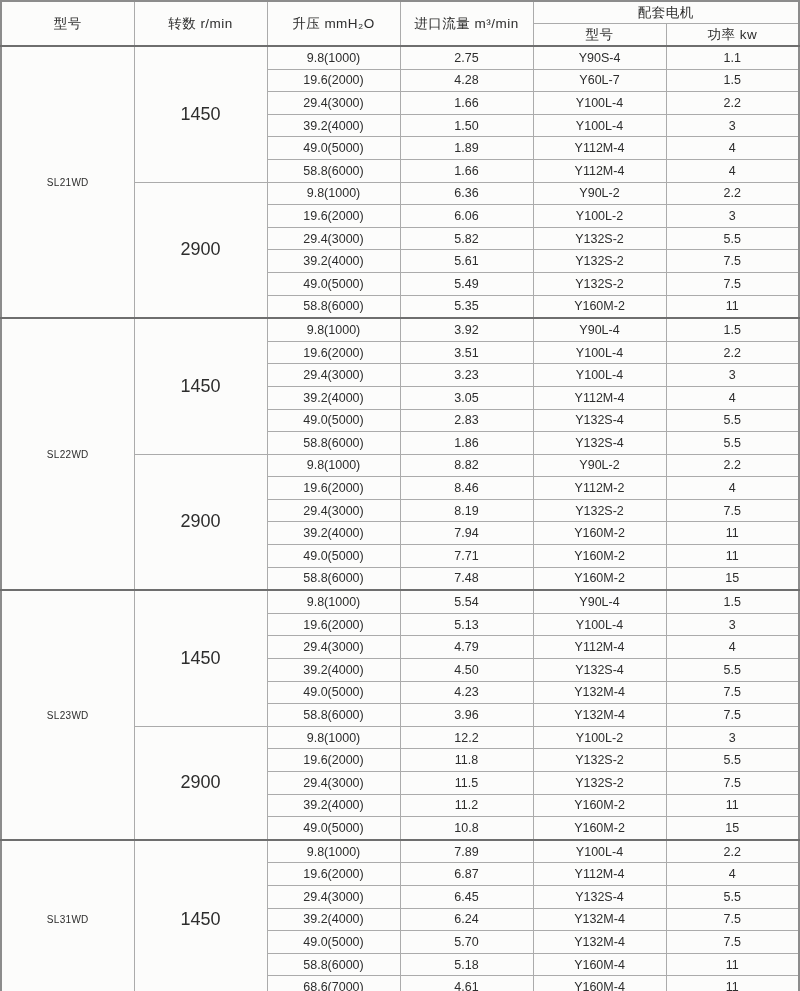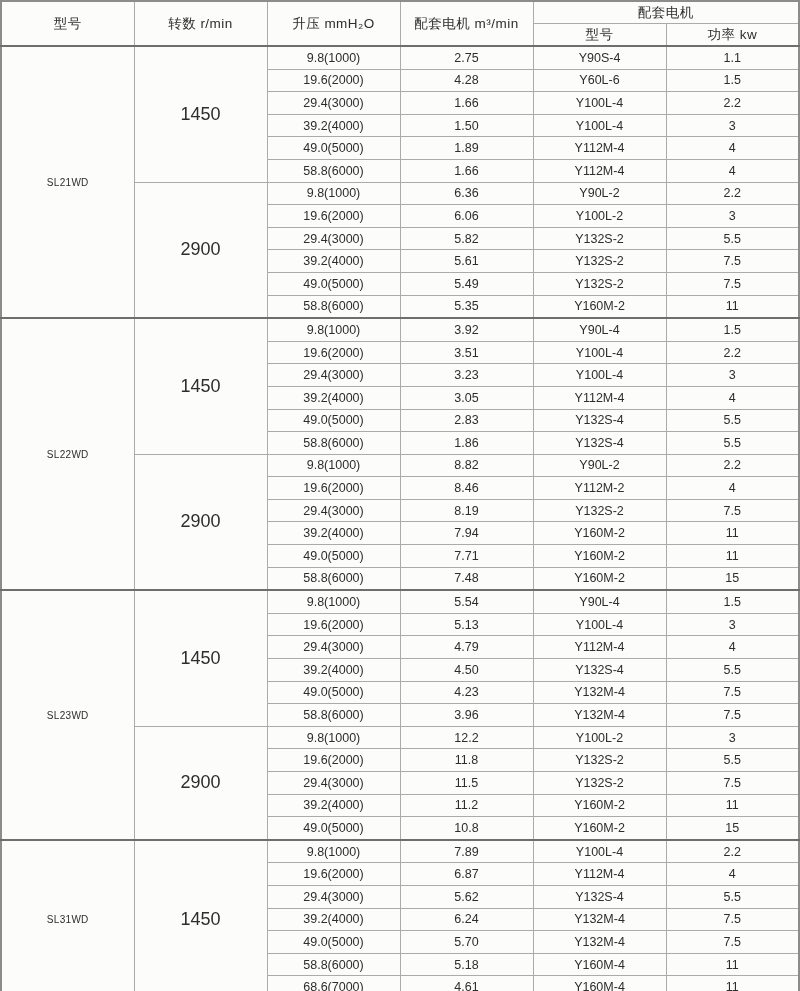--- a/index.html
+++ b/index.html
@@ -63,41 +63,41 @@
       <col>
       <col>
       <col>
       <col>
   </colgroup>
   <thead>
     <tr>
       <th rowspan="2">型号</th>
       <th rowspan="2">转数 r/min</th>
       <th rowspan="2">升压  mmH₂O</th>
-      <th rowspan="2">配套电机 m³/min</th>
+      <th rowspan="2">进口流量 m³/min</th>
       <th colspan="2">配套电机</th>
     </tr>
     <tr>
       <th>型号</th>
       <th>功率  kw</th>
     </tr>
   </thead>
   <tbody>
       <tr class="group-start">
         <td rowspan="12" class="model-cell">SL21WD</td>
         <td rowspan="6" class="speed-cell">1450</td>
         <td>9.8(1000)</td>
         <td>2.75</td>
         <td>Y90S-4</td>
         <td>1.1</td>
       </tr>
       <tr>
         <td>19.6(2000)</td>
         <td>4.28</td>
-        <td>Y60L-6</td>
+        <td>Y60L-7</td>
         <td>1.5</td>
       </tr>
       <tr>
         <td>29.4(3000)</td>
         <td>1.66</td>
         <td>Y100L-4</td>
         <td>2.2</td>
       </tr>
       <tr>
         <td>39.2(4000)</td>
@@ -307,21 +307,21 @@
         <td>2.2</td>
       </tr>
       <tr>
         <td>19.6(2000)</td>
         <td>6.87</td>
         <td>Y112M-4</td>
         <td>4</td>
       </tr>
       <tr>
         <td>29.4(3000)</td>
-        <td>5.62</td>
+        <td>6.45</td>
         <td>Y132S-4</td>
         <td>5.5</td>
       </tr>
       <tr>
         <td>39.2(4000)</td>
         <td>6.24</td>
         <td>Y132M-4</td>
         <td>7.5</td>
       </tr>
       <tr>

